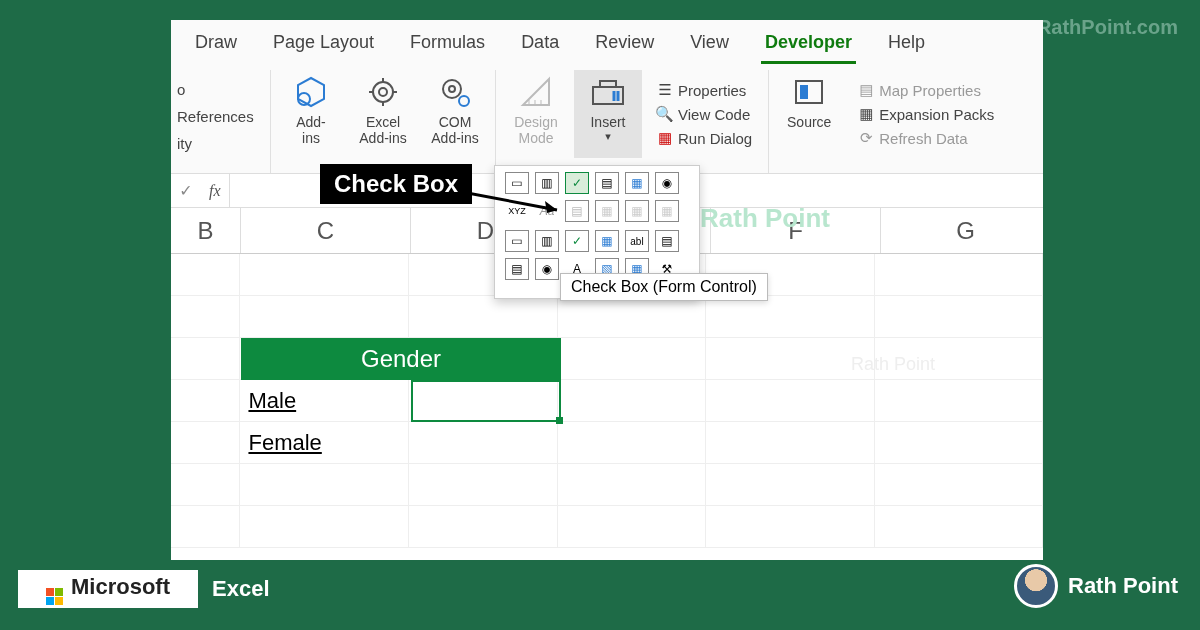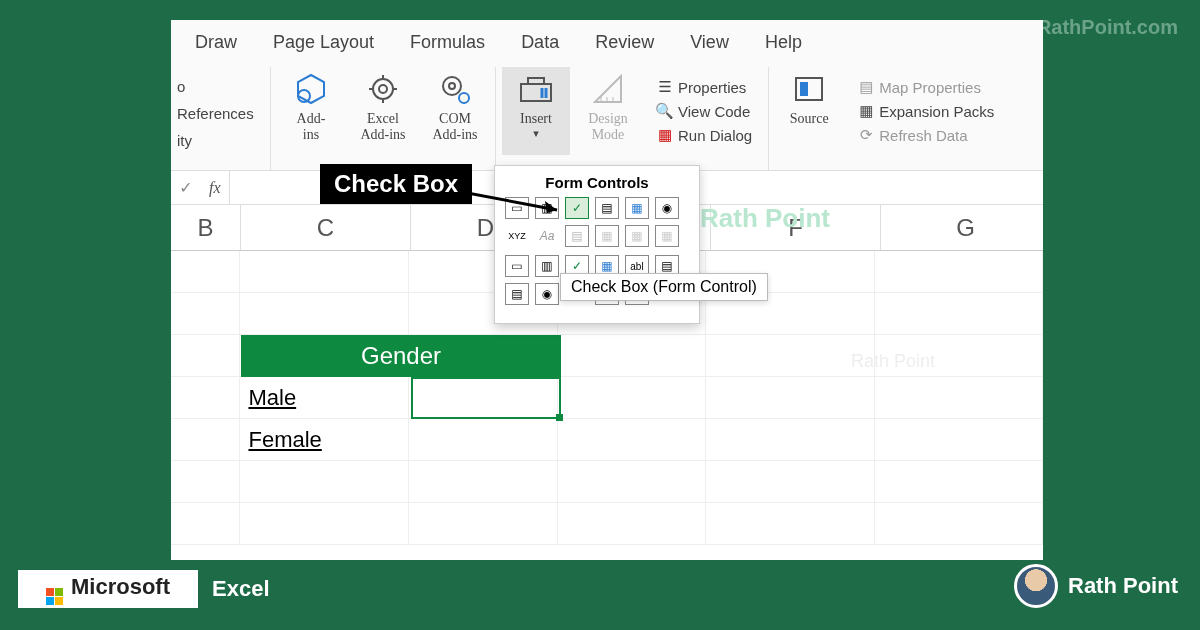--- a/index.html
+++ b/index.html
@@ -64,21 +64,20 @@
     flex-direction: column;
     align-items: center;
     justify-content: flex-start;
     width: 68px;
     height: 88px;
     padding-top: 4px;
     font-size: 14px;
     text-align: center;
     line-height: 1.15;
     cursor: pointer;
-    font-family: Liberation Serif, serif;
   }
   .big-btn.highlight { background: #e3e3e3; }
   .big-btn .icon { width: 36px; height: 36px; margin-bottom: 4px; display:flex; align-items:center; justify-content:center; }
   .small-line { display:flex; align-items:center; gap:4px; padding:2px 4px; font-size:15px; cursor:pointer;}
   .small-line.disabled { color:#999; }
   .small-ico { width:18px; height:18px; display:inline-flex; align-items:center; justify-content:center; }
   .group-label { position:absolute; bottom:2px; width:100%; text-align:center; font-size:13px; color:#666; }
   
   .formula-bar {
     display:flex;
@@ -179,20 +178,21 @@
 
 <div class="excel-window">
 
   <div class="tabs">
     <div class="tab">Draw</div>
     <div class="tab">Page Layout</div>
     <div class="tab">Formulas</div>
     <div class="tab">Data</div>
     <div class="tab">Review</div>
     <div class="tab">View</div>
+    <div class="tab active">Developer</div>
     <div class="tab">Help</div>
   </div>
 
   <div class="ribbon">
     <div class="ribbon-left">
       <div>o</div>
       <div>References</div>
       <div>ity</div>
     </div>
 
@@ -233,43 +233,43 @@
               </svg>
             </span>
           <span style="white-space:pre-line">COM
 Add-ins</span>
         </div>
       </div>
     </div>
 
     <div class="ribbon-group">
       <div class="group-items">
+        <div class="big-btn" style="color:#aaa">
+          <span class="icon">
+              <svg width="34" height="34">
+                <polygon points="4,30 30,30 30,4" fill="none" stroke="#bbb" stroke-width="2"></polygon>
+                <line x1="10" y1="30" x2="10" y2="25" stroke="#bbb"></line>
+                <line x1="16" y1="30" x2="16" y2="25" stroke="#bbb"></line>
+                <line x1="22" y1="30" x2="22" y2="25" stroke="#bbb"></line>
+              </svg>
+            </span>
+          <span style="white-space:pre-line">Design
+Mode</span>
+        </div>
         <div class="big-btn highlight">
           <span class="icon">
               <svg width="36" height="30">
                 <rect x="3" y="10" width="30" height="17" fill="none" stroke="#555" stroke-width="2"></rect>
                 <rect x="10" y="4" width="16" height="6" fill="none" stroke="#555" stroke-width="2"></rect>
                 <line x1="24" y1="14" x2="24" y2="24" stroke="#2b7cd3" stroke-width="3"></line>
                 <line x1="28" y1="14" x2="28" y2="24" stroke="#2b7cd3" stroke-width="3"></line>
               </svg>
             </span>
           <span>Insert</span>
           <span style="font-size:11px;">▾</span>
-        </div>
-        <div class="big-btn" style="color:#aaa">
-          <span class="icon">
-              <svg width="34" height="34">
-                <polygon points="4,30 30,30 30,4" fill="none" stroke="#bbb" stroke-width="2"></polygon>
-                <line x1="10" y1="30" x2="10" y2="25" stroke="#bbb"></line>
-                <line x1="16" y1="30" x2="16" y2="25" stroke="#bbb"></line>
-                <line x1="22" y1="30" x2="22" y2="25" stroke="#bbb"></line>
-              </svg>
-            </span>
-          <span style="white-space:pre-line">Design
-Mode</span>
         </div>
         <div style="display:flex;flex-direction:column;justify-content:center;gap:2px;padding:4px 6px;">
           <div class="small-line">
               <span class="small-ico">☰</span>
               <span>Properties</span>
             </div>
           <div class="small-line">
               <span class="small-ico">🔍</span>
               <span>View Code</span>
             </div>
@@ -385,21 +385,20 @@
 
     <div class="gender-header">Gender</div>
     <div class="selected-cell"></div>
     <div class="watermark2">Rath Point</div>
   </div>
 </div>
 
 <div class="watermark1" style="left:700px;top:203px;position:absolute;color:#b8e6ce;font-size:26px;font-weight:700;">Rath Point</div>
 
 <div class="insert-popup">
-  <div class="popup-title">Form Controls</div>
   <div class="popup-grid">
     <div class="pico">▭</div>
     <div class="pico">▥</div>
     <div class="pico highlight" style="color:#0d8a3f">✓</div>
     <div class="pico">▤</div>
     <div class="pico" style="color:#2b7cd3">▦</div>
     <div class="pico">◉</div>
     <div class="pico noborder" style="font-size:9px">XYZ</div>
     <div class="pico noborder" style="font-style:italic;color:#999">Aa</div>
     <div class="pico" style="color:#bbb">▤</div>

